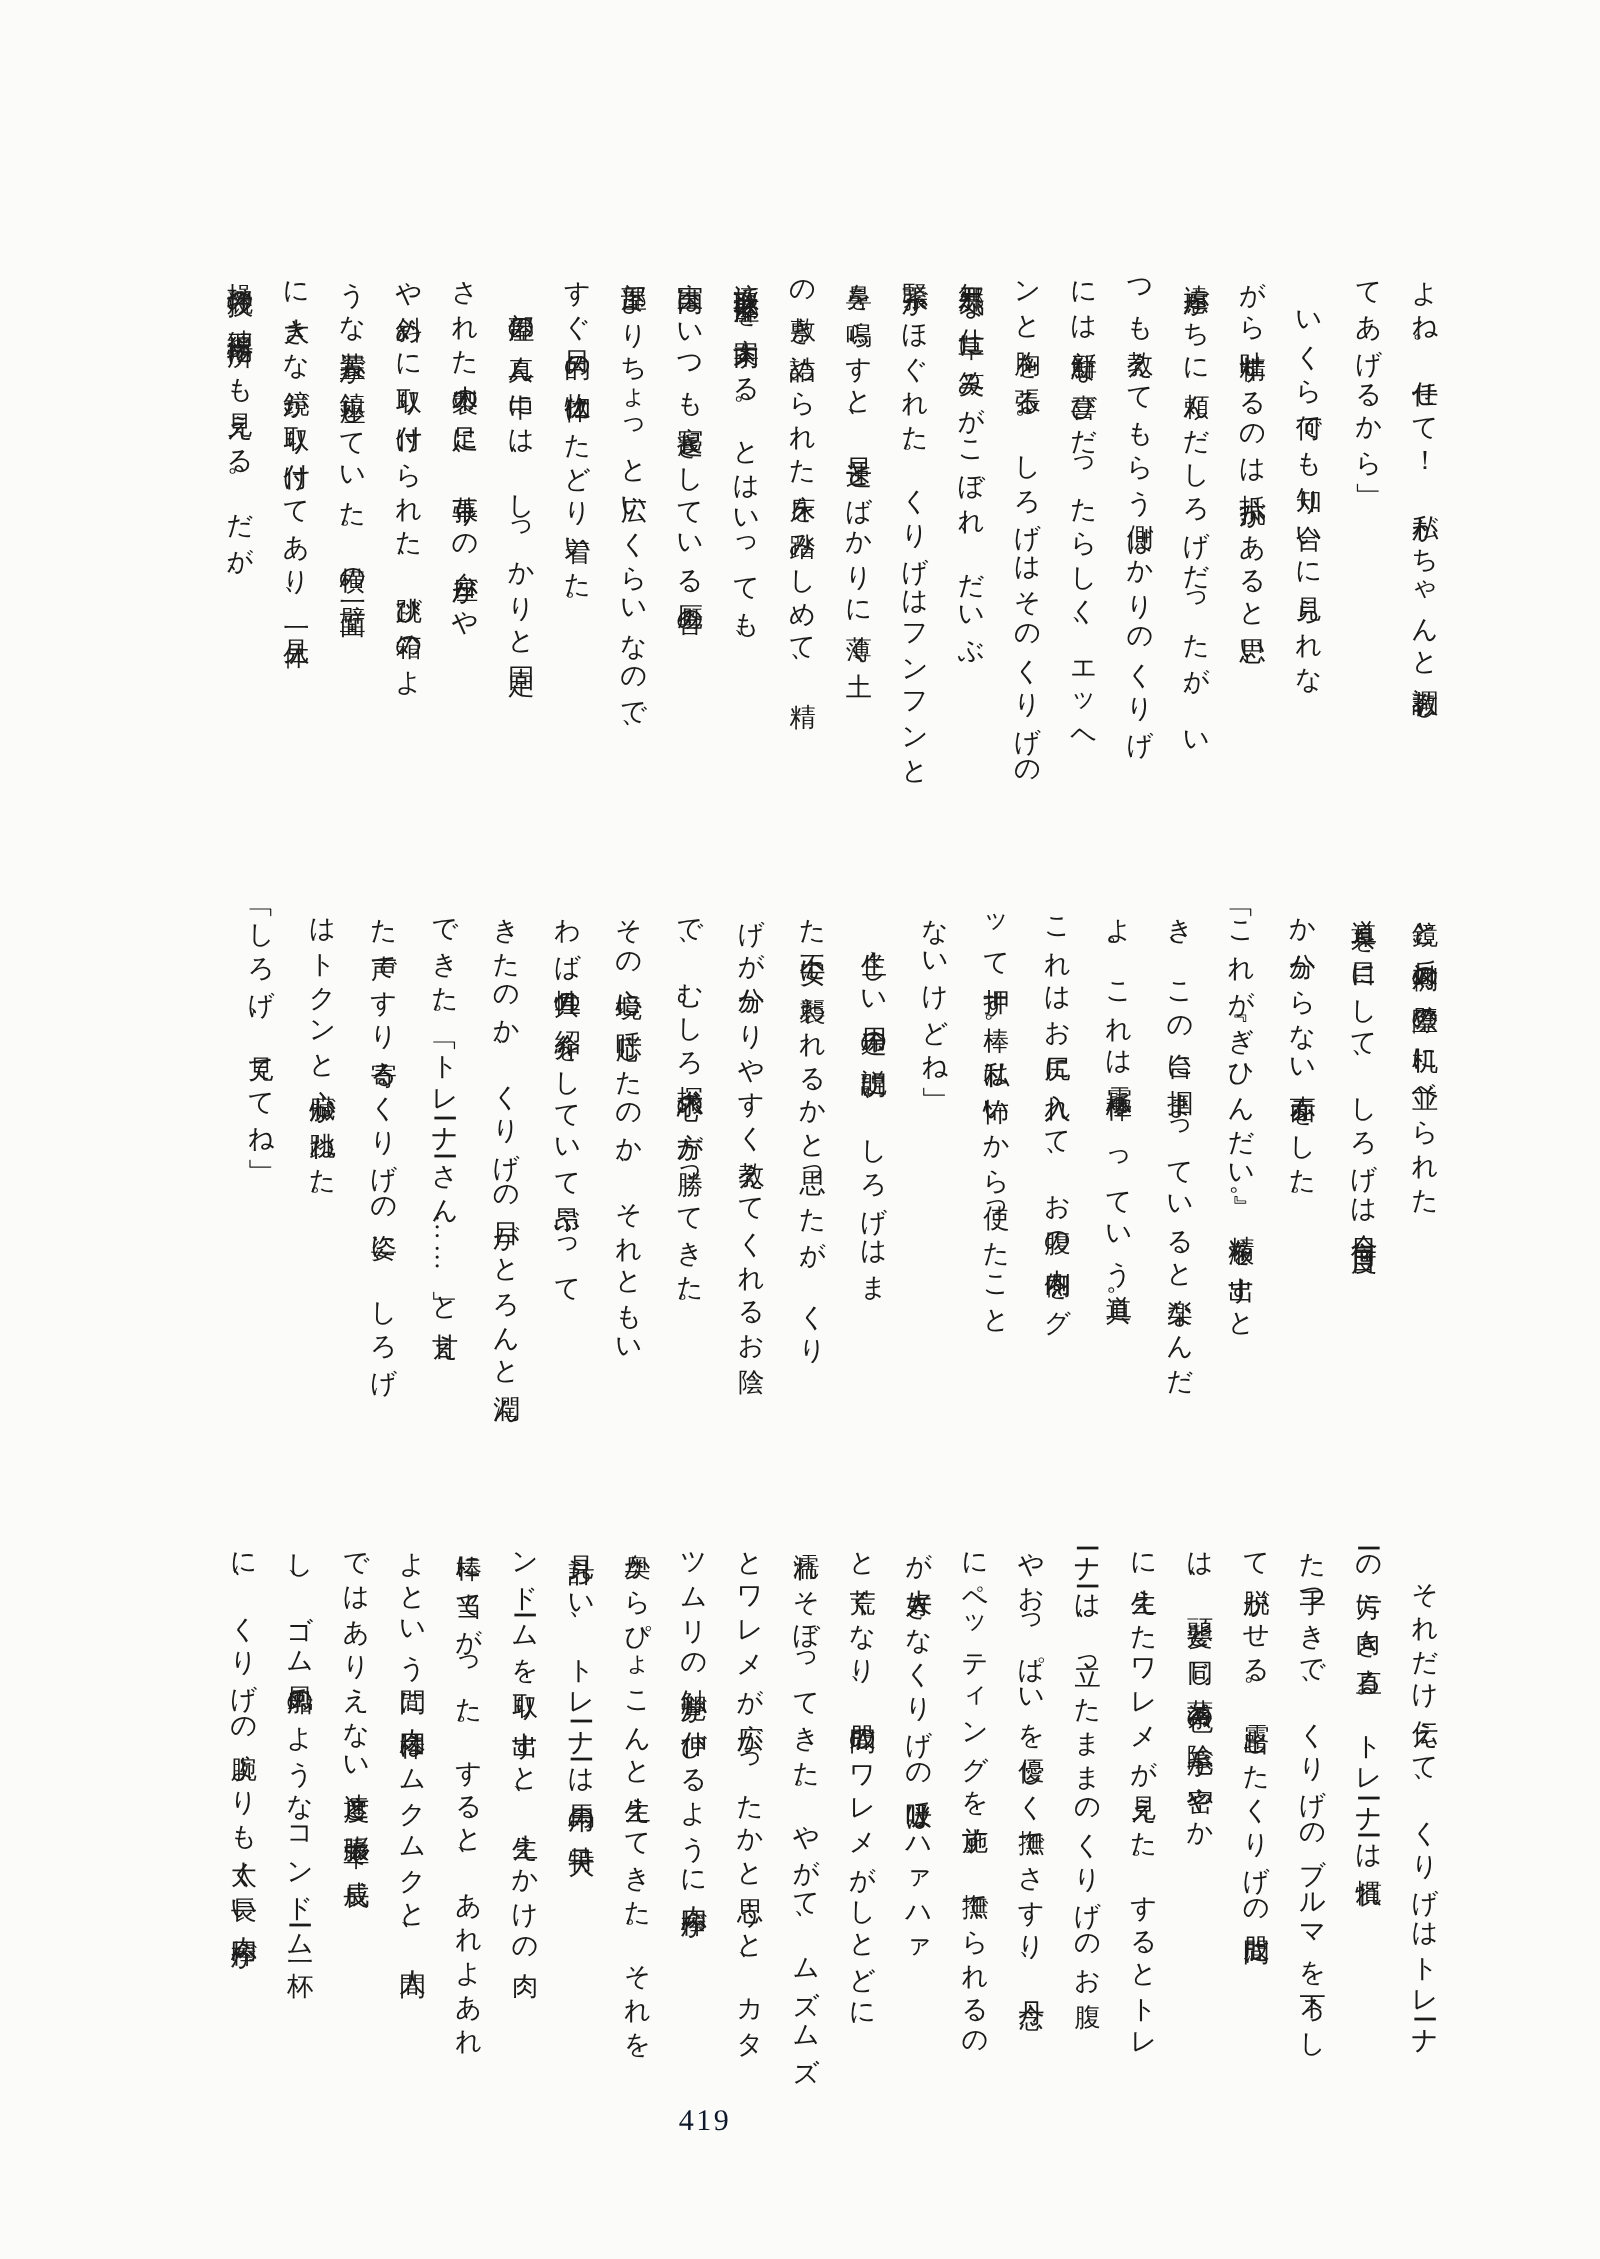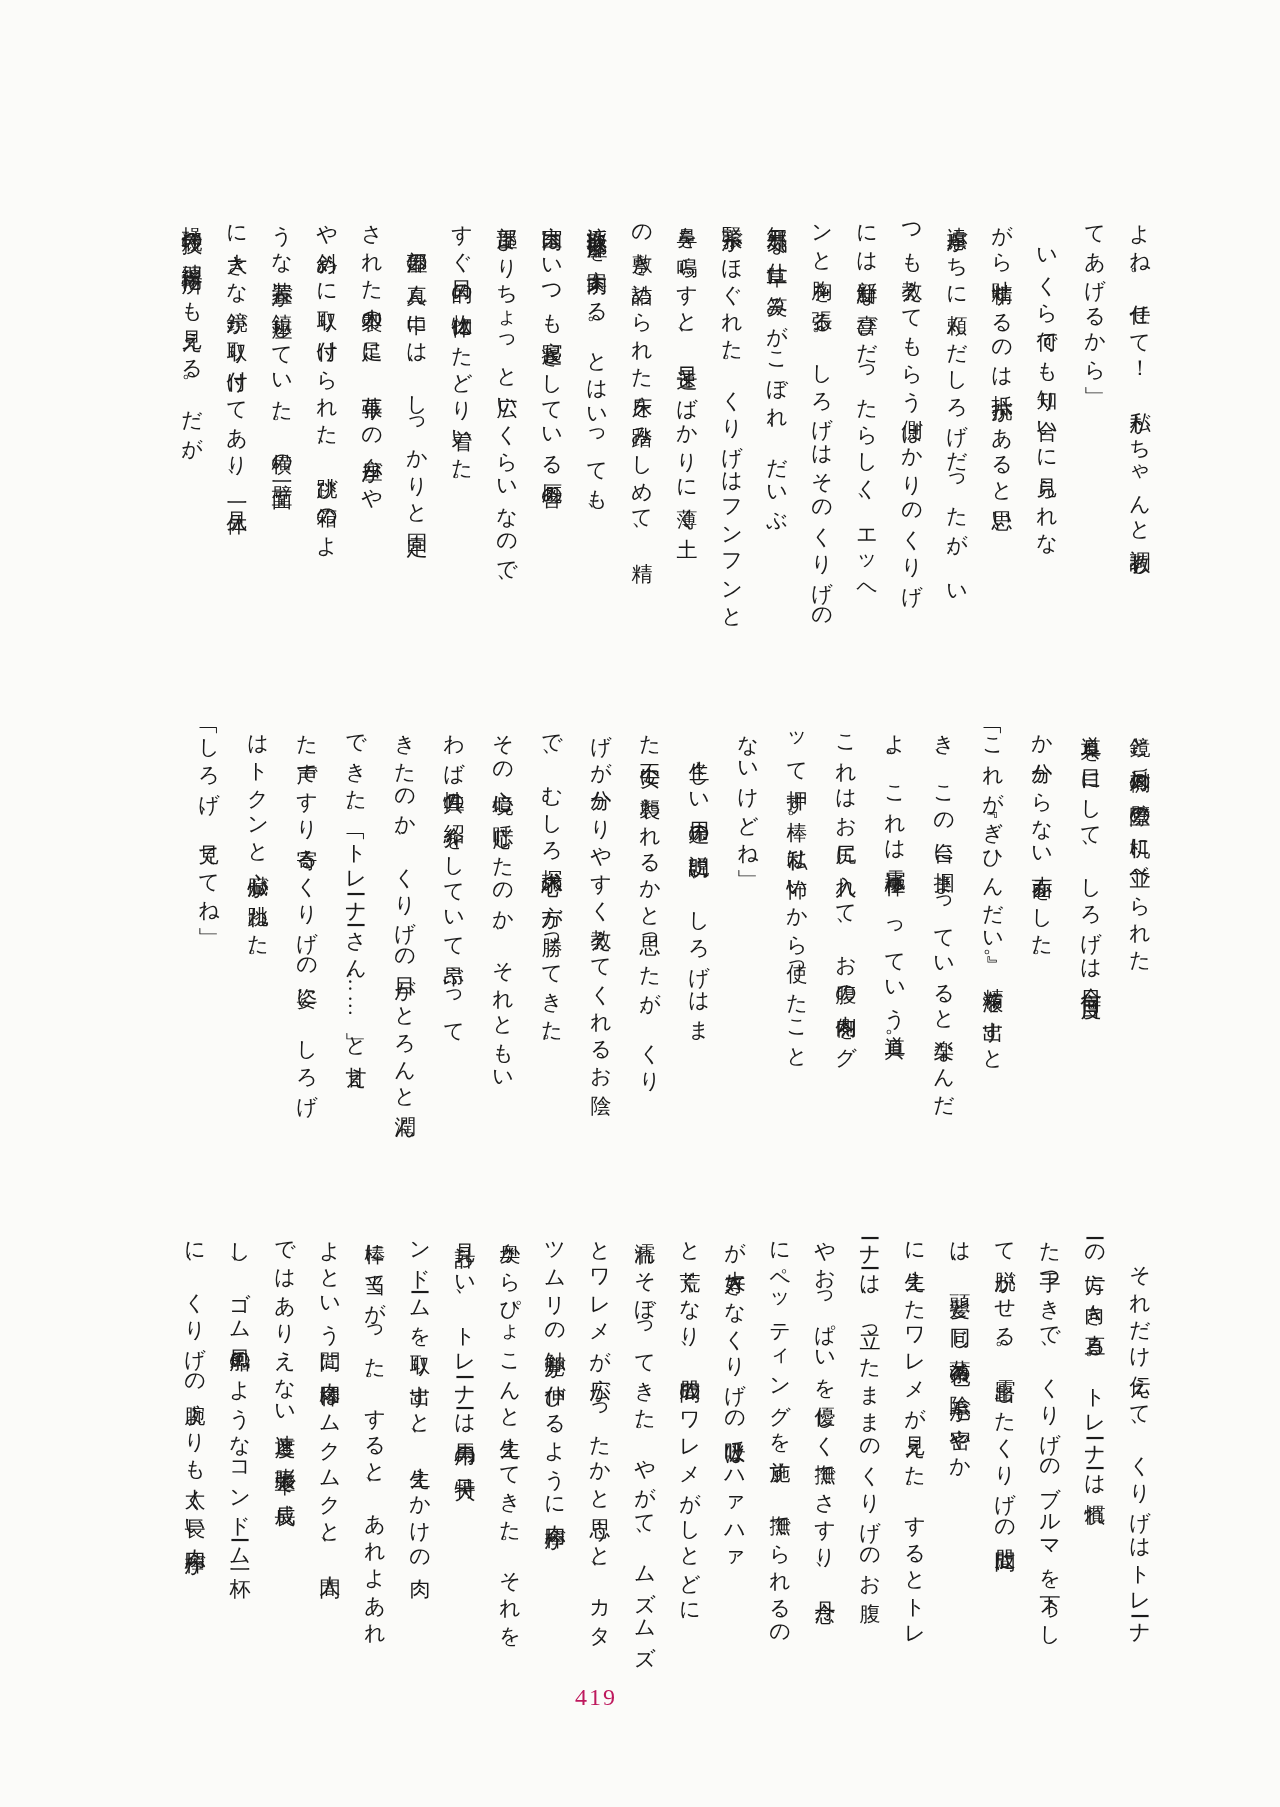--- a/index.html
+++ b/index.html
@@ -18,21 +18,21 @@
   .band p.tcol{
     margin:0 0 0 24px;height:438px;white-space:nowrap;
   }
   #band-middle p.tcol{margin-left:28px;}
   .band p.tcol.gap{margin-right:27px;}
   #band-top{top:210px;}
   #band-middle{top:720px;}
   #band-bottom{top:1227px;}
   .page-number{
     position:absolute;left:543px;top:1684px;
-    font-size:24px;letter-spacing:2px;color:#be185d;margin-left:32px;
+    font-size:24px;letter-spacing:2px;color:#0f172a;
   }
 </style>
 </head>
 <body>
 
 <div class="page">
 
   <section id="band-top" class="band">
       <p class="tcol">よね。任せて！　私がちゃんと調教し</p>
       <p class="tcol">てあげるから」</p>

